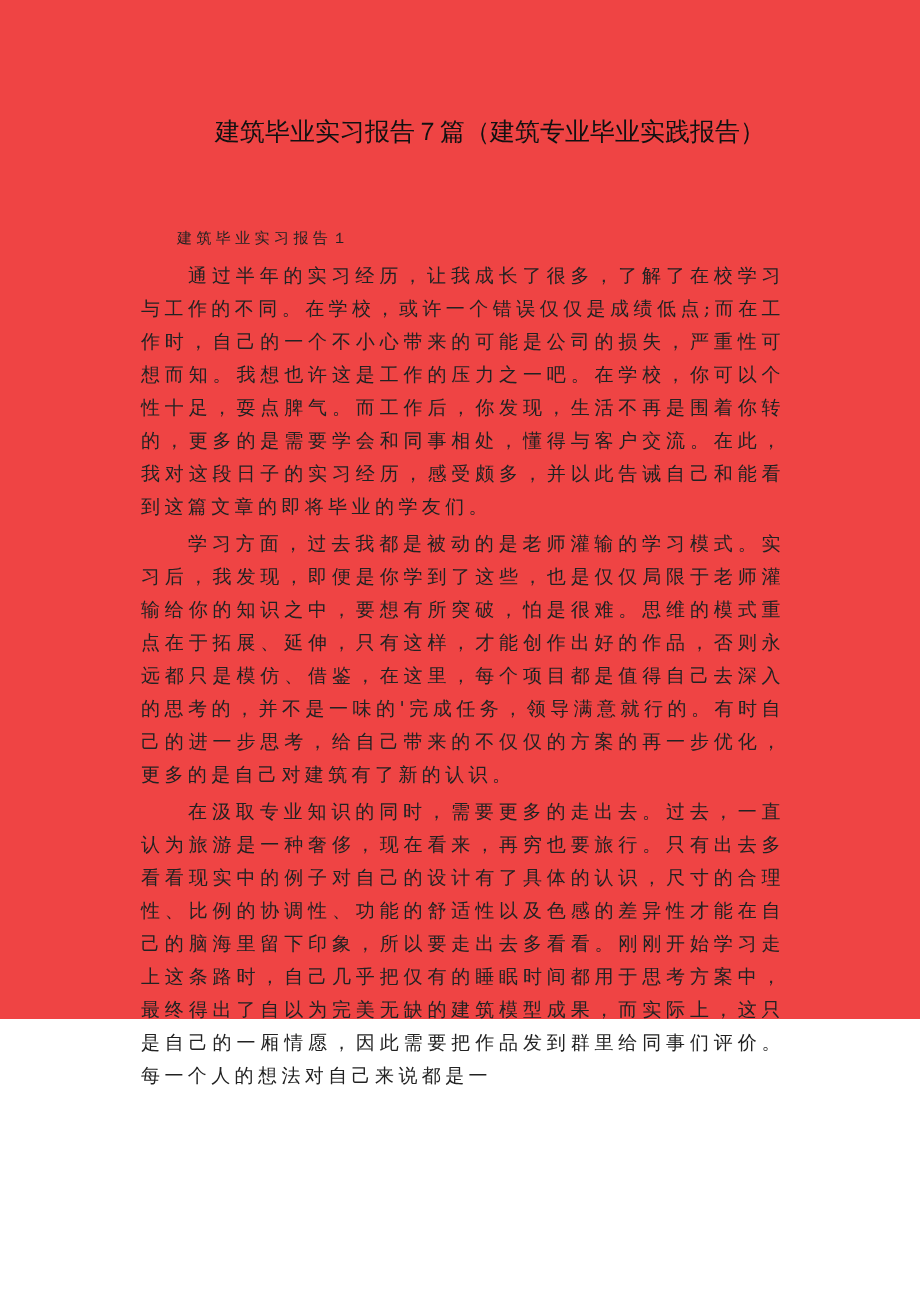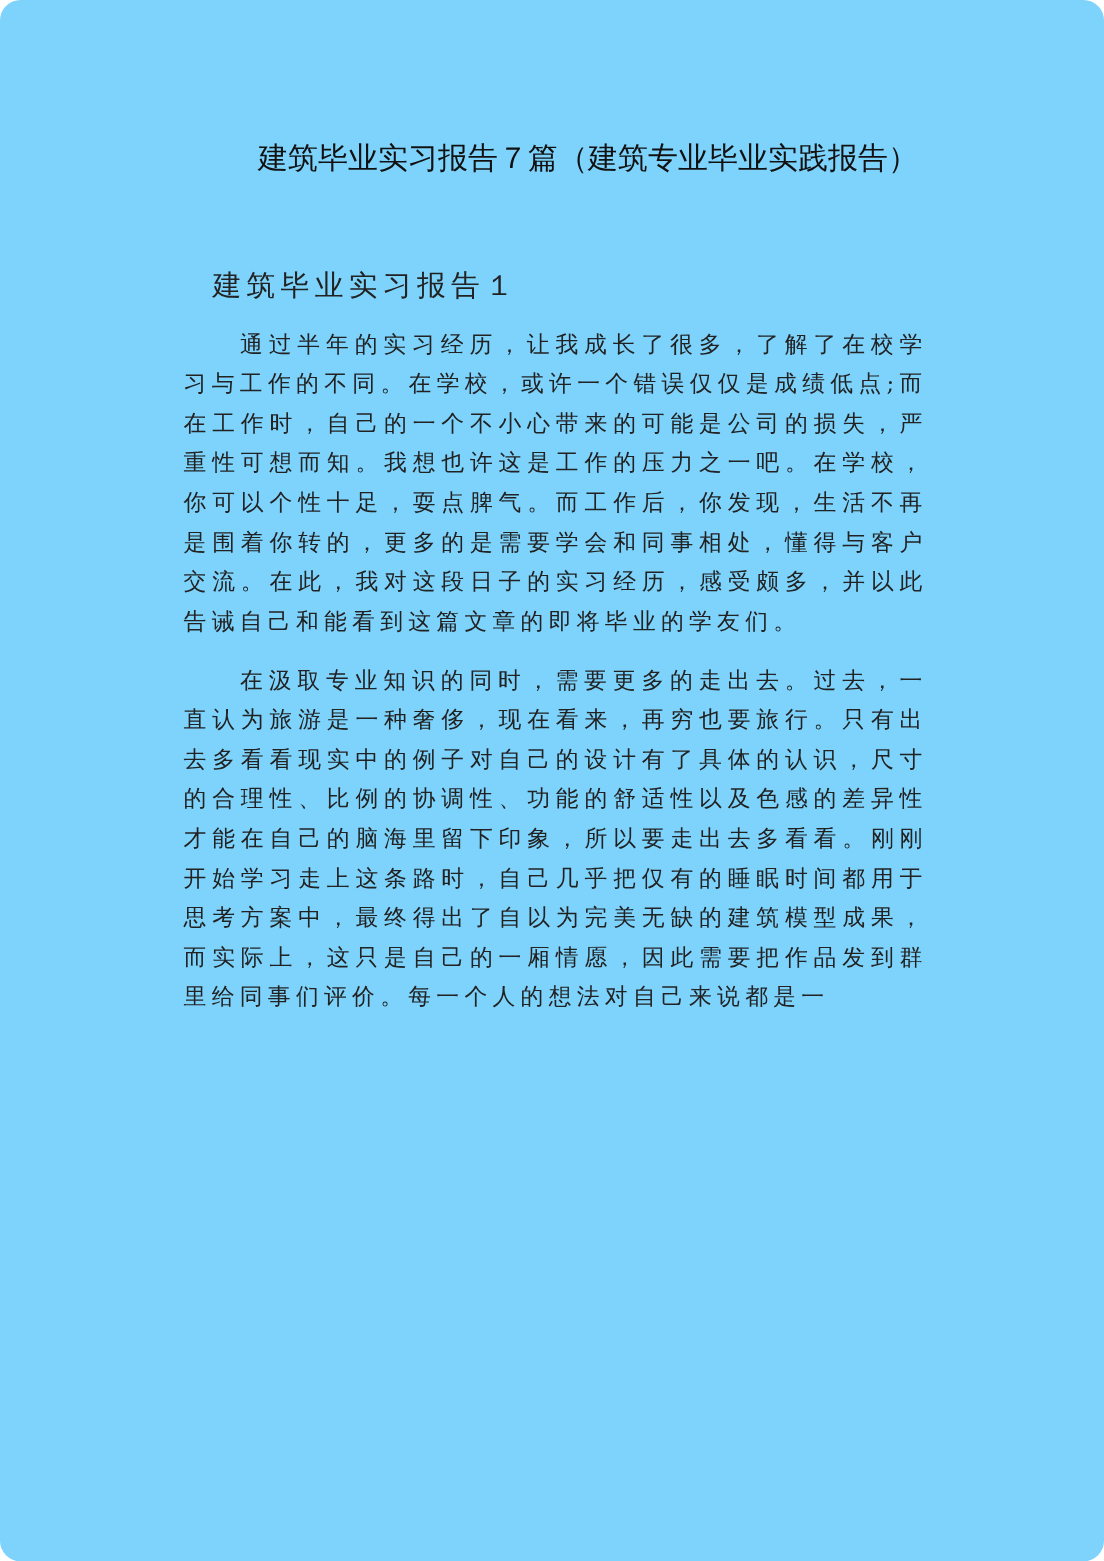--- a/index.html
+++ b/index.html
@@ -11,23 +11,22 @@
     width: 920px;
     height: 1301px;
     position: relative;
     overflow: hidden;
     color: #1a1a1a;
   }
   .page {
     position: absolute;
     left: 0; top: 0;
     width: 920px;
-    height: 1301px;
-    background: #7dd3fc;
-    border-radius: 17px;
+    height: 1019px;
+    background: #ef4444;
   }
   .doc-title {
     position: absolute;
     left: 0;
     top: 112px;
     width: 980px;
     text-align: center;
     font-family: "DejaVu Sans", "Liberation Sans", sans-serif;
     font-size: 25px;
     line-height: 40px;
@@ -45,33 +44,34 @@
     line-height: 33px;
     color: #222222;
     letter-spacing: 4.4px;
     text-align: justify;
     text-justify: inter-character;
   }
   .section-heading {
     margin: 0;
     padding-left: 40px;
     font-weight: normal;
-    font-size: 24px;
+    font-size: 15px;
     line-height: 33px;
   }
   .para {
-    margin: 16px;
+    margin: 4px;
     text-indent: 47px;
     word-break: break-all;
   }
 </style>
 </head>
 <body>
 
 <div class="page">
   <div class="doc-title">建筑毕业实习报告７篇（建筑专业毕业实践报告）</div>
 
   <div class="doc-body">
     <h2 class="section-heading">建筑毕业实习报告１</h2>
     <p class="para">通过半年的实习经历，让我成长了很多，了解了在校学习与工作的不同。在学校，或许一个错误仅仅是成绩低点;而在工作时，自己的一个不小心带来的可能是公司的损失，严重性可想而知。我想也许这是工作的压力之一吧。在学校，你可以个性十足，耍点脾气。而工作后，你发现，生活不再是围着你转的，更多的是需要学会和同事相处，懂得与客户交流。在此，我对这段日子的实习经历，感受颇多，并以此告诫自己和能看到这篇文章的即将毕业的学友们。</p>
+    <p class="para">学习方面，过去我都是被动的是老师灌输的学习模式。实习后，我发现，即便是你学到了这些，也是仅仅局限于老师灌输给你的知识之中，要想有所突破，怕是很难。思维的模式重点在于拓展、延伸，只有这样，才能创作出好的作品，否则永远都只是模仿、借鉴，在这里，每个项目都是值得自己去深入的思考的，并不是一味的'完成任务，领导满意就行的。有时自己的进一步思考，给自己带来的不仅仅的方案的再一步优化，更多的是自己对建筑有了新的认识。</p>
     <p class="para">在汲取专业知识的同时，需要更多的走出去。过去，一直认为旅游是一种奢侈，现在看来，再穷也要旅行。只有出去多看看现实中的例子对自己的设计有了具体的认识，尺寸的合理性、比例的协调性、功能的舒适性以及色感的差异性才能在自己的脑海里留下印象，所以要走出去多看看。刚刚开始学习走上这条路时，自己几乎把仅有的睡眠时间都用于思考方案中，最终得出了自以为完美无缺的建筑模型成果，而实际上，这只是自己的一厢情愿，因此需要把作品发到群里给同事们评价。每一个人的想法对自己来说都是一</p>
   </div>
 </div>
 
 </body></html>

